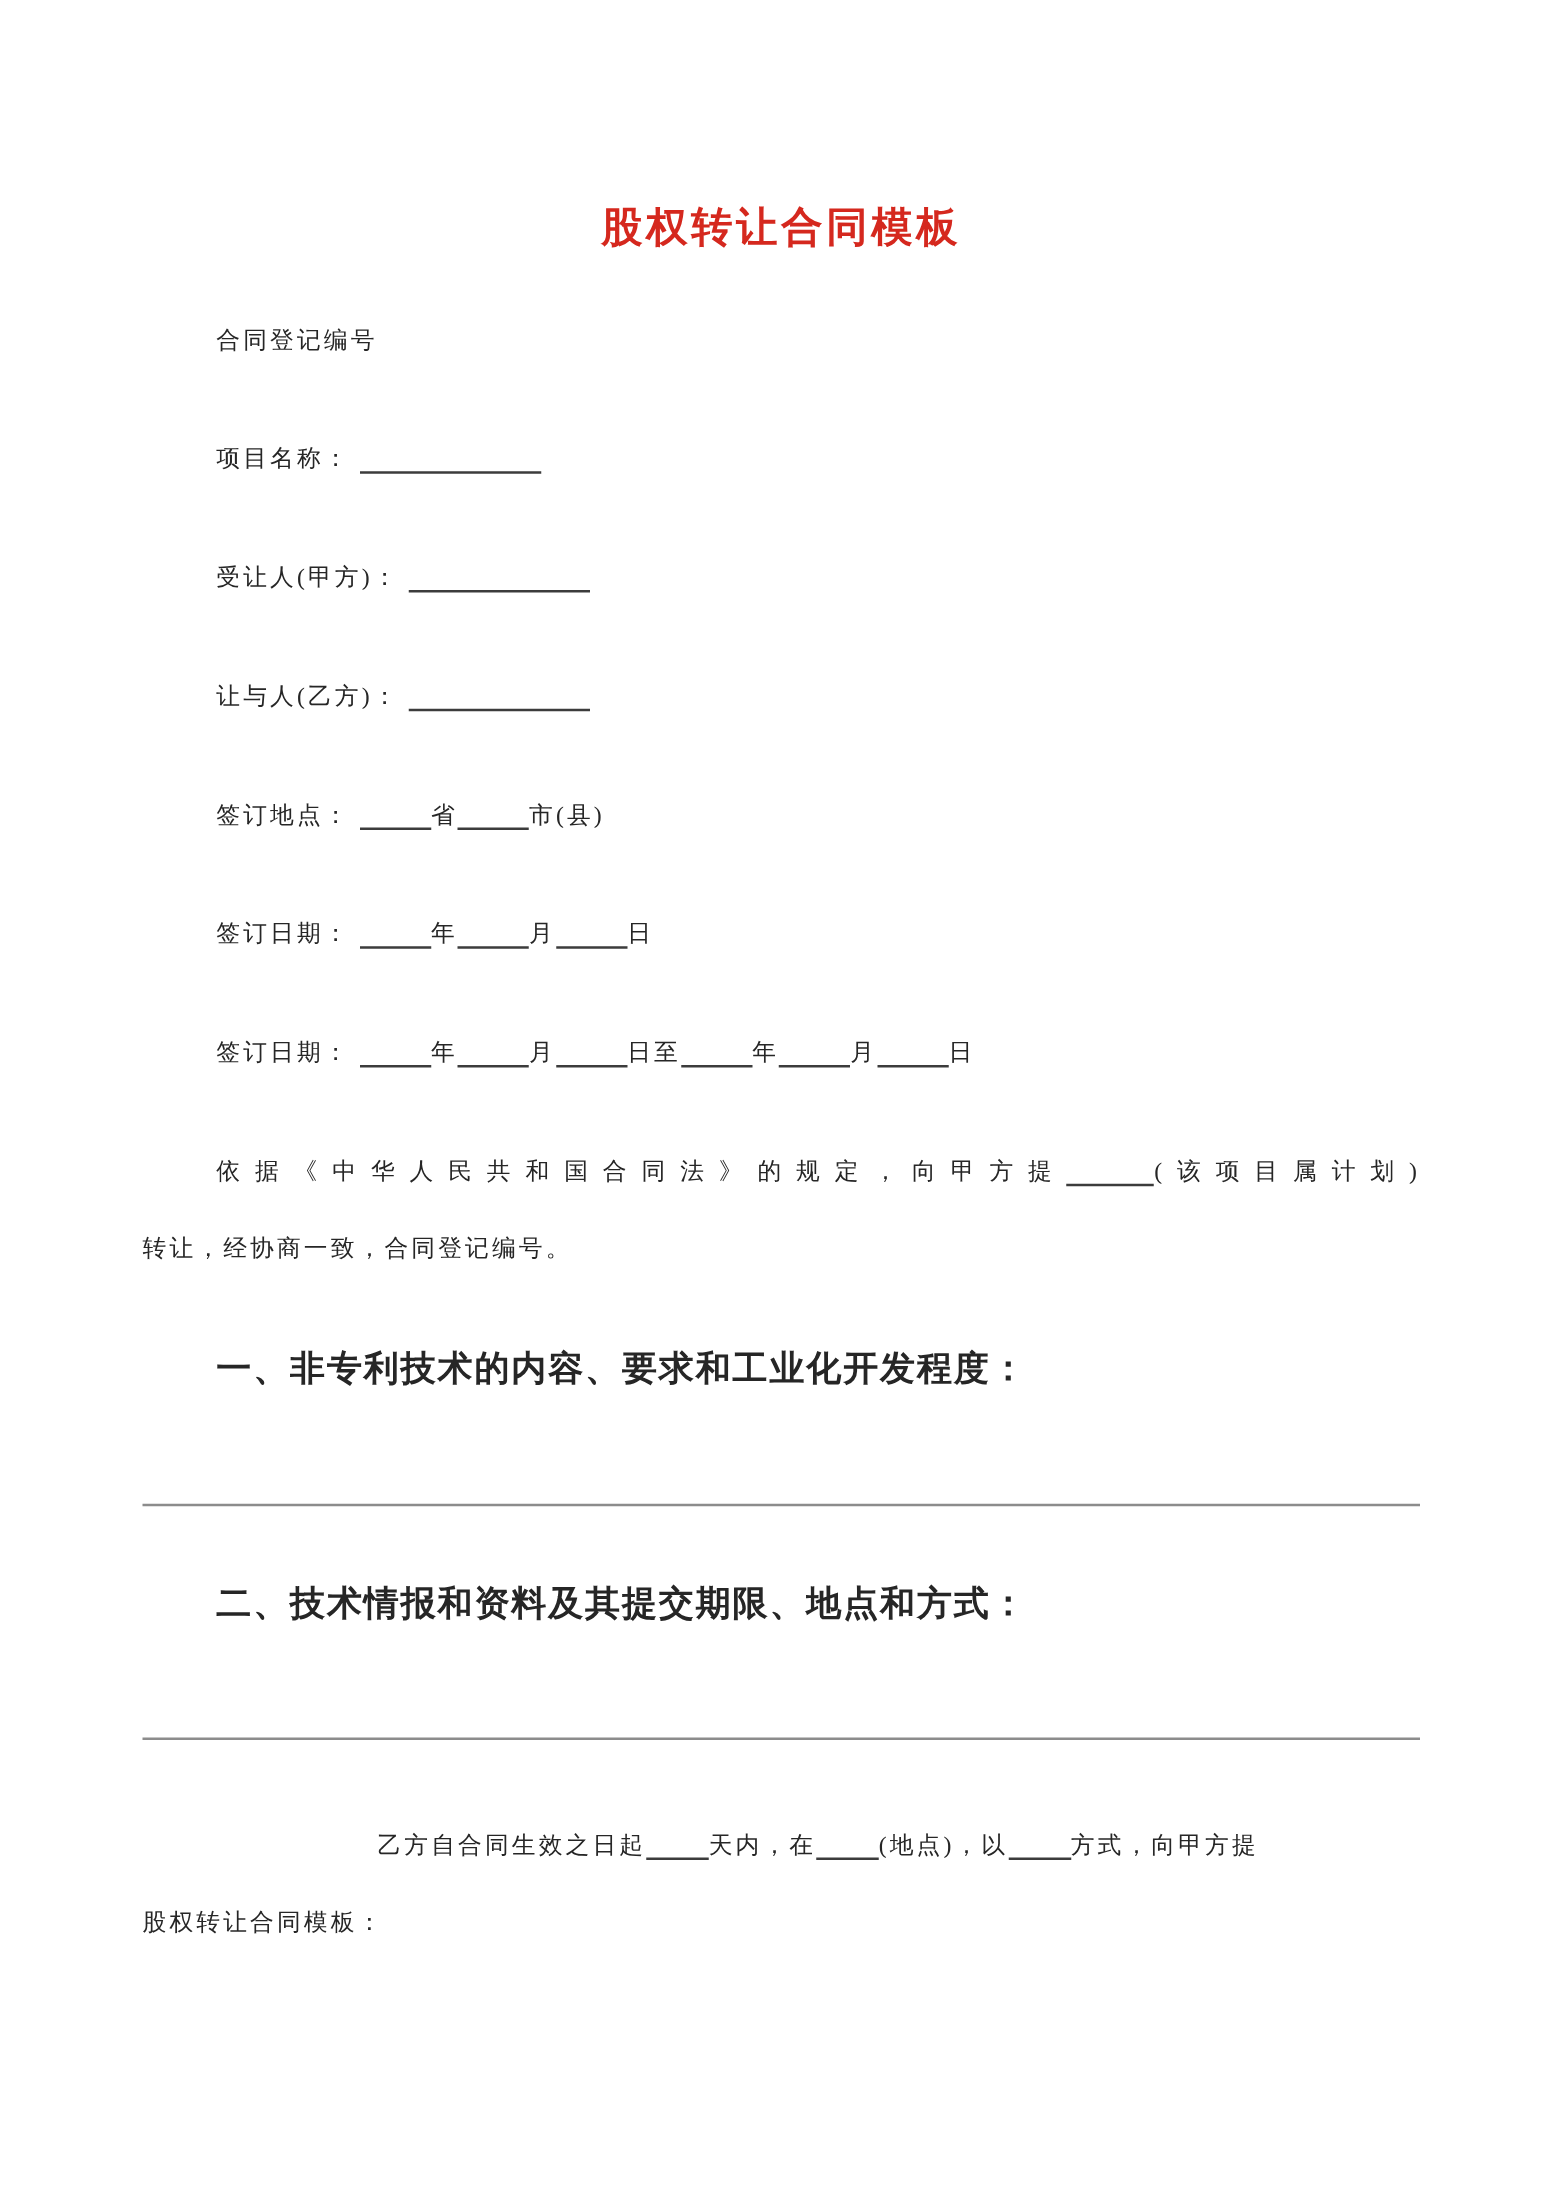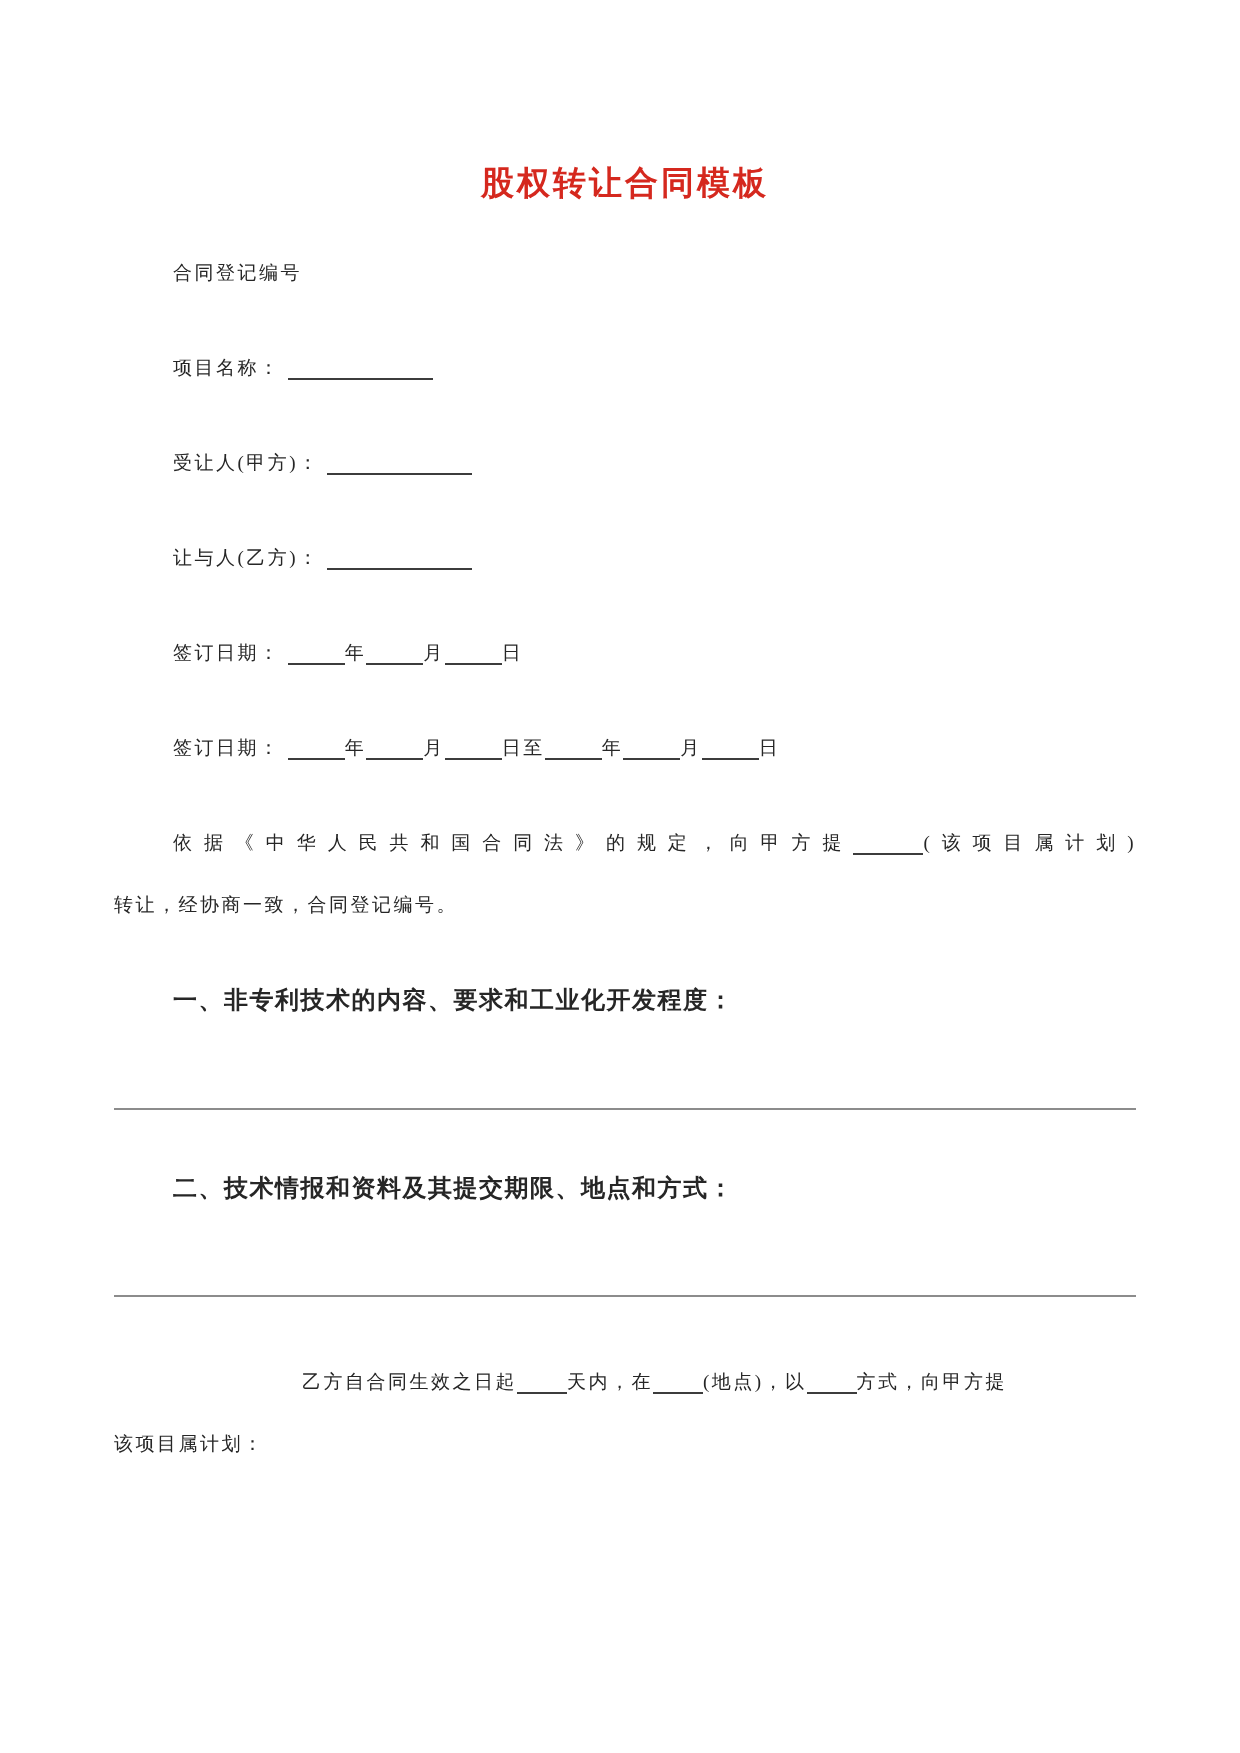--- a/index.html
+++ b/index.html
@@ -30,21 +30,21 @@
   .line {
     font-size: 19px;
     line-height: 62px;
     letter-spacing: 2.5px;
     margin: 0 0 33px 0;
   }
   .indent { text-indent: 59px; }
   .heading {
     font-weight: bold;
     font-family: "Liberation Sans", "DejaVu Sans", sans-serif;
-    font-size: 24px;
+    font-size: 28px;
     letter-spacing: 1.5px;
   }
   .jline {
     text-align: justify;
     text-align-last: justify;
   }
   .wrapline { margin-bottom: 0; }
   .para-tail { margin-top: 0; }
   .bk {
     display: inline-block;
@@ -86,20 +86,24 @@
   <div class="line indent">
     <span>受让人(甲方)：</span>
     <span class="bk bk-lg"></span>
   </div>
 
   <div class="line indent">
     <span>让与人(乙方)：</span>
     <span class="bk bk-lg"></span>
   </div>
 
+  <div class="line indent">
+    <span>签订地点：</span>
+    <span class="bk bk-md"></span><span>省</span><span class="bk bk-md"></span><span>市(县)</span>
+  </div>
 
   <div class="line indent">
     <span>签订日期：</span>
     <span class="bk bk-md"></span><span>年</span><span class="bk bk-md"></span><span>月</span><span class="bk bk-md"></span><span>日</span>
   </div>
 
   <div class="line indent">
     <span>签订日期：</span>
     <span class="bk bk-md"></span><span>年</span><span class="bk bk-md"></span><span>月</span><span class="bk bk-md"></span><span>日至</span><span class="bk bk-md"></span><span>年</span><span class="bk bk-md"></span><span>月</span><span class="bk bk-md"></span><span>日</span>
   </div>
@@ -120,16 +124,16 @@
   <div class="line indent heading heading-2">
     <span>二、技术情报和资料及其提交期限、地点和方式：</span>
   </div>
 
   <div class="rule rule-2"></div>
 
   <div class="line indent wrapline delivery-1">
     <span>乙方自合同生效之日起</span><span class="bk bk-fd"></span><span>天内，在</span><span class="bk bk-fd"></span><span>(地点)，以</span><span class="bk bk-fd"></span><span>方式，向甲方提</span>
   </div>
   <div class="line para-tail">
-    <span>该项目属计划：</span>
+    <span>股权转让合同模板：</span>
   </div>
 
 </div>
 
 </body></html>

